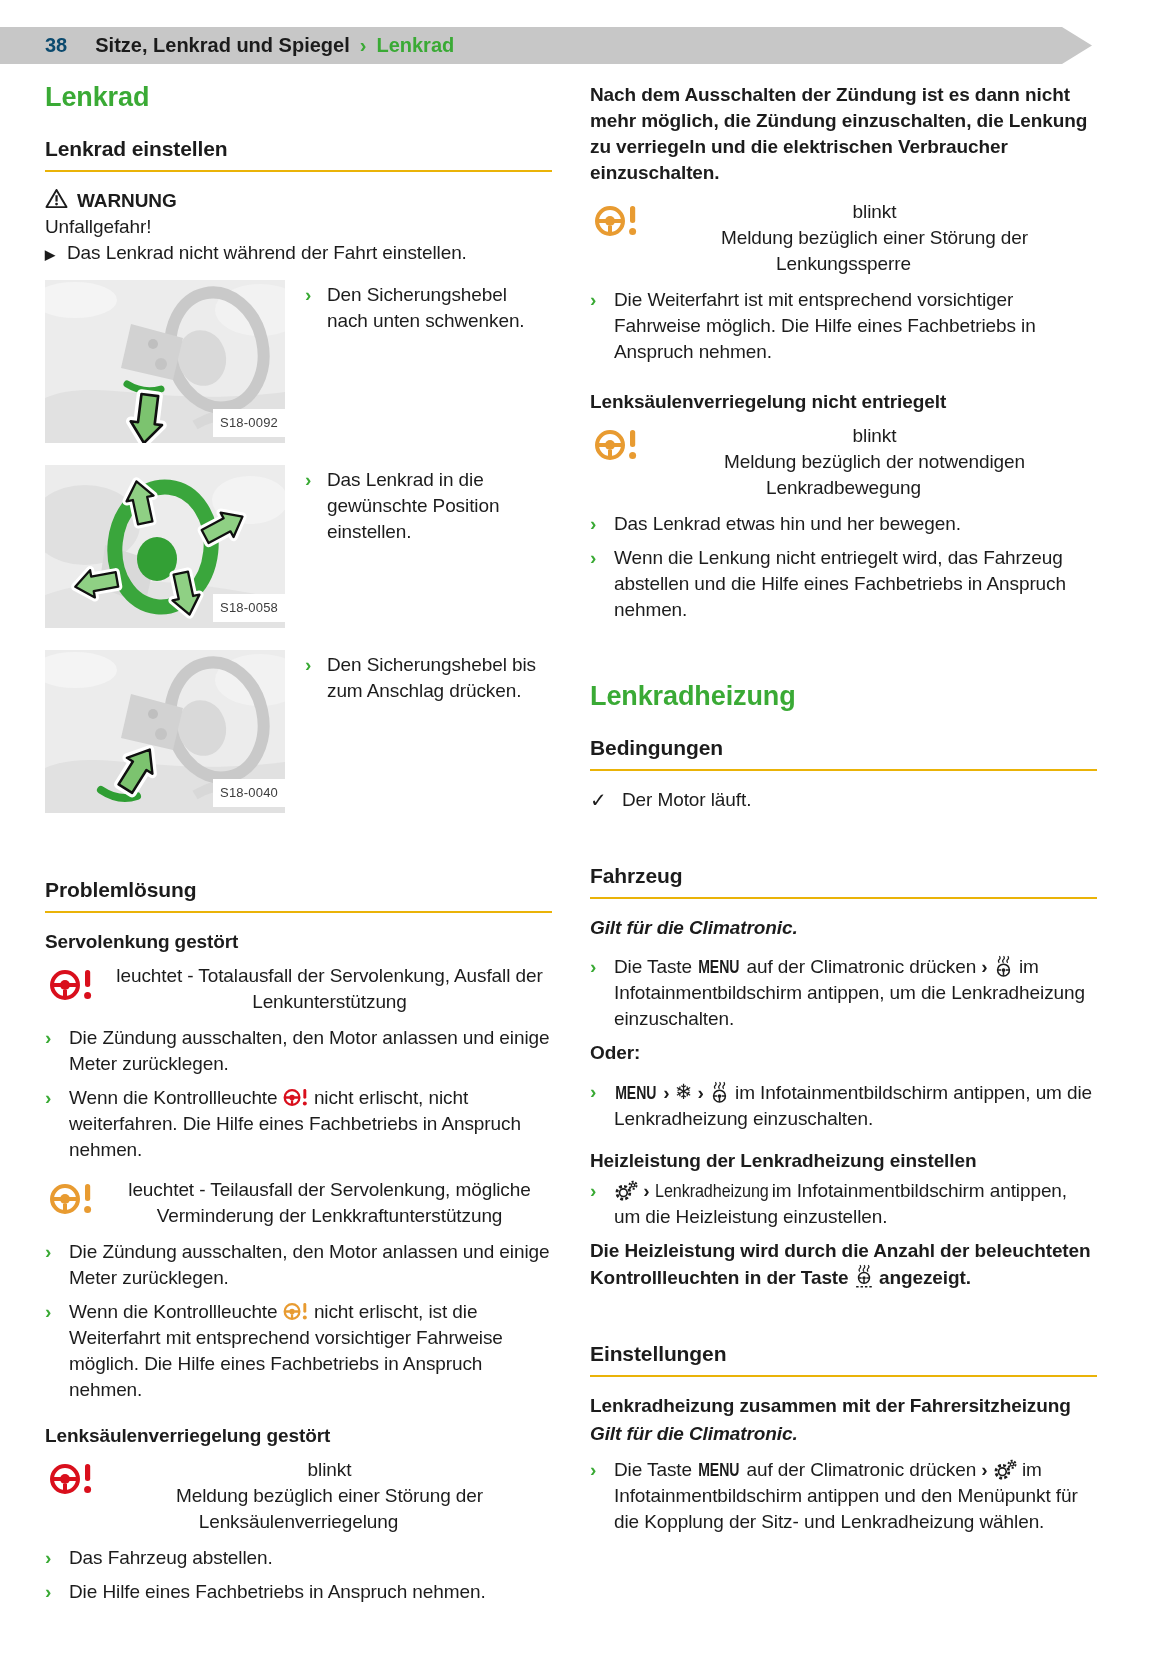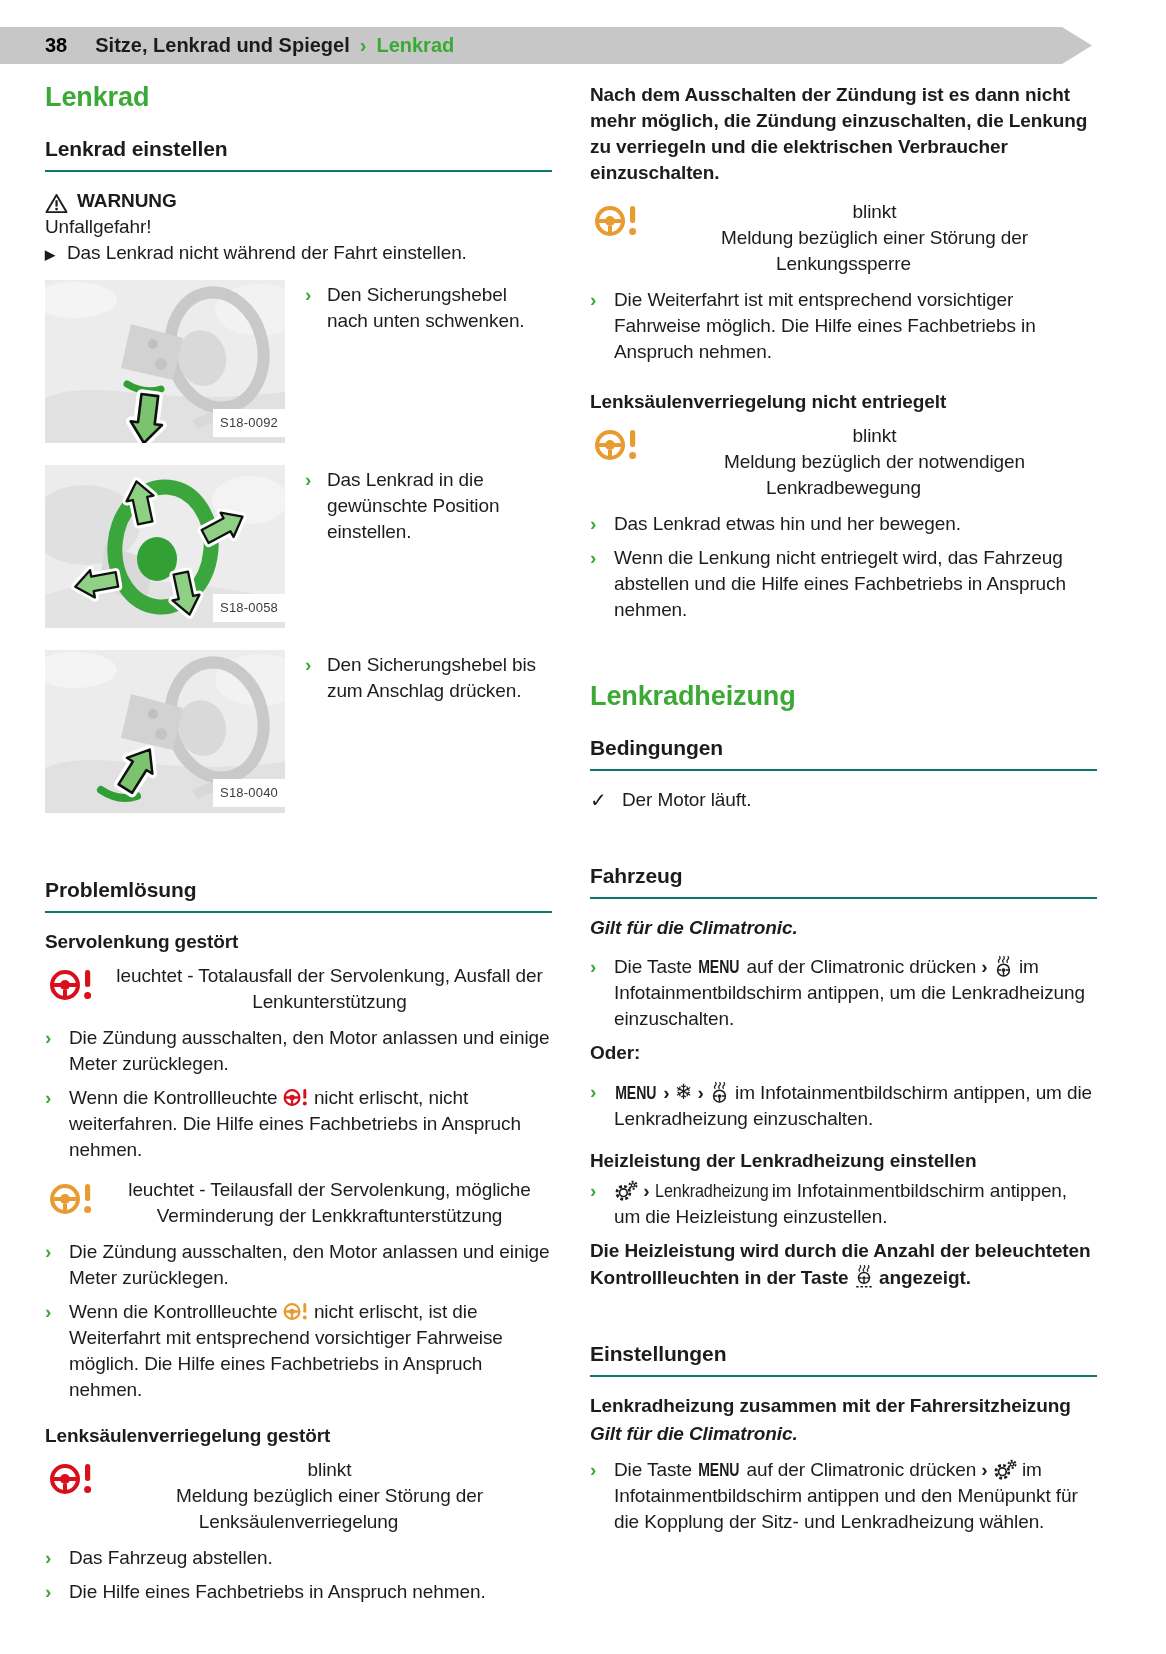--- a/index.html
+++ b/index.html
@@ -4,37 +4,37 @@
 <style>
   * { box-sizing: border-box; margin: 0; padding: 0; }
   body { background: #ffffff; font-family: "Liberation Sans", sans-serif; color: #1c1c1c; }
   .page { position: relative; width: 1166px; height: 1654px; background: #fff; overflow: hidden; }
 
   
   .band { position: absolute; left: 0; top: 27px; width: 1092px; height: 37px;
           background: #c7c7c7; display: flex; align-items: center;
           clip-path: polygon(0 0, calc(100% - 30px) 0, 100% 50%, calc(100% - 30px) 100%, 0 100%);
           font-size: 20px; font-weight: bold; }
-  .band .pg-num { margin-left: 45px; color: #000000; }
+  .band .pg-num { margin-left: 45px; color: #0c4a6e; }
   .band .pg-sec { margin-left: 28px; color: #1b1b1b; }
   .band .pg-sep { margin-left: 10px; color: #3aaa35; }
   .band .pg-sub { margin-left: 10px; color: #3aaa35; font-weight: 600; }
 
   .col { position: absolute; top: 82px; font-size: 19px; line-height: 26px; letter-spacing: -0.1px; }
   .col-left  { left: 45px;  width: 507px; }
   .col-right { left: 590px; width: 507px; }
 
   .green-title { color: #3aaa35; font-size: 27px; line-height: 30px; font-weight: bold; margin: 0 0 24px; }
   .rule-head { font-size: 21px; font-weight: bold; padding-bottom: 8px;
-               border-bottom: 2px solid #0f766e; margin: 0 0 16px; clear: left; }
+               border-bottom: 2px solid #eab308; margin: 0 0 16px; clear: left; }
   .subhead { font-weight: bold; margin: 16px 0 2px; clear: left; }
   .para { margin: 0 0 13px; clear: left; font-weight: bold; }
   .italic { font-style: italic; }
 
-  .warn-head { display: flex; align-items: flex-end; gap: 9px; font-weight: bold; margin-top: 2px; }
+  .warn-head { display: flex; align-items: flex-start; gap: 9px; font-weight: bold; margin-top: 2px; }
   .warn-icon { color: #1c1c1c; display: inline-flex; }
 
   .bullet { display: flex; margin: 0 0 8px; clear: left; }
   .bullet .bm { color: #3aaa35; font-weight: bold; width: 24px; flex: 0 0 24px; }
   .bullet .bt { flex: 1; }
   .warn-bullet .bm { color: #1c1c1c; font-size: 13px; padding-top: 2px; width: 22px; flex: 0 0 22px; }
 
   .check-row { display: flex; margin: 6px 0 10px; }
   .check-row .cm { width: 32px; flex: 0 0 32px; font-size: 20px; }
 

